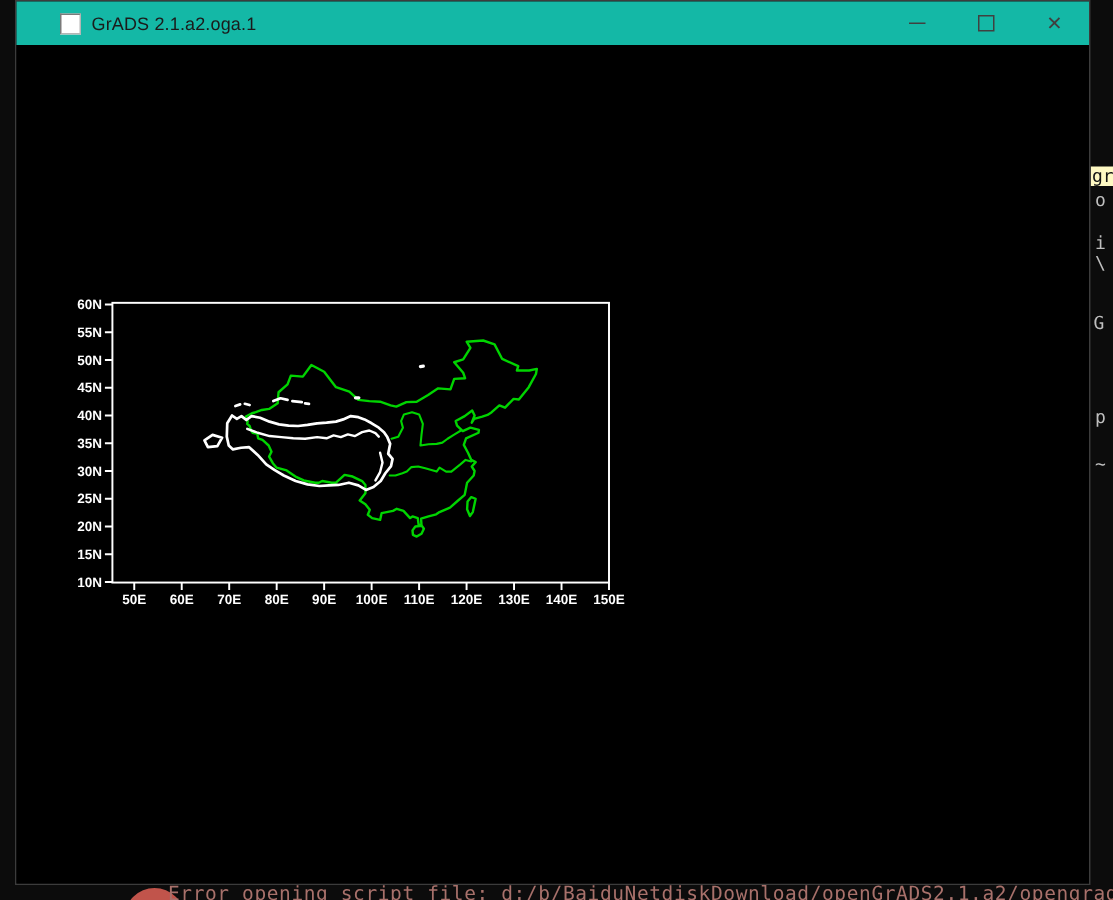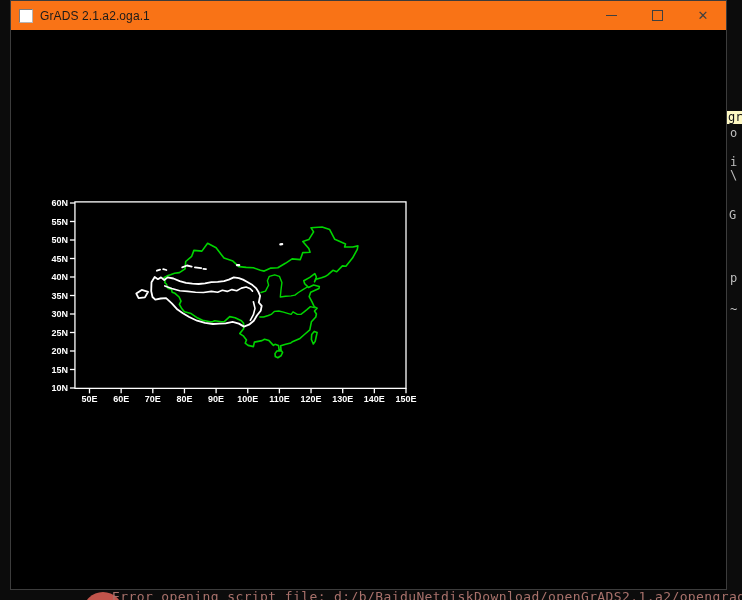--- a/index.html
+++ b/index.html
@@ -20,22 +20,23 @@
   }
   #console-logo{
     position:absolute;left:83px;top:592px;width:40px;height:40px;border-radius:50%;
   }
   
   #grads-window{
     position:absolute;left:10px;top:0;width:717px;height:590px;
     background:#000;border:1px solid #3c3c3c;box-sizing:border-box;
   }
   #title-bar{
-    height:29px;background:#f97316;display:flex;align-items:center;
+    height:29px;background:#14b8a6;display:flex;align-items:center;
     position:relative;
+    padding-left:21px;
   }
   #app-icon{
     width:12px;height:12px;margin-left:8px;border:1px solid #7a7a7a;
     border-right-color:#b5b5b5;border-bottom-color:#b5b5b5;background:#fff;
   }
   #window-title{
     margin-left:7px;font-size:12px;color:#1b1b1b;letter-spacing:0.1px;
   }
   #window-controls{
     position:absolute;right:0;top:0;height:29px;display:flex;

